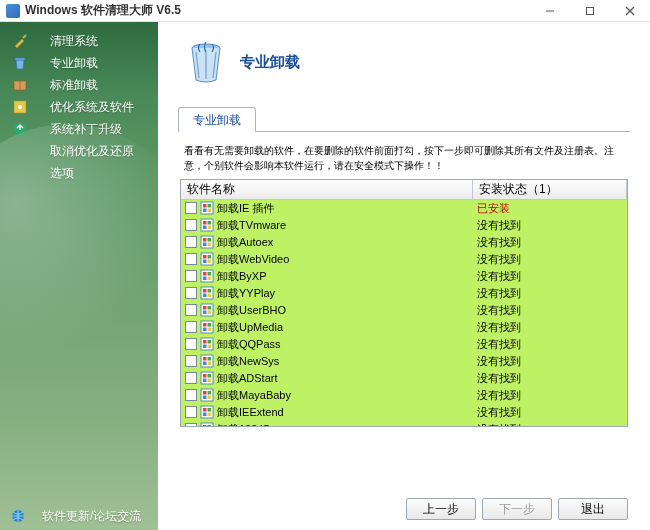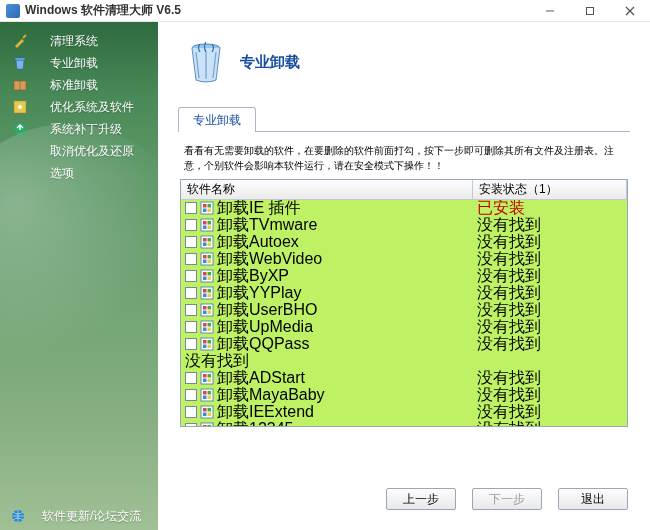--- a/index.html
+++ b/index.html
@@ -26,28 +26,28 @@
 .tab-strip { margin: 10px 20px 0 20px; border-bottom: 1px solid #a8b6c8; display: flex; font-size: 12px; }
 .tab { padding: 4px 14px 3px 14px; border: 1px solid #a8b6c8; border-bottom: none; background: #fff; color: #1a4fa0; position: relative; top: 1px; border-radius: 3px 3px 0 0; cursor: pointer; }
 
 .desc { margin: 12px 26px 6px 26px; font-size: 10px; color: #000; line-height: 1.45; }
 
 .table-wrap { margin: 0 22px 0 22px; border: 1px solid #9aa7b8; height: 248px; overflow-y: auto; overflow-x: hidden; background: #bef264; position: relative; }
 .table-head { display: flex; height: 20px; background: linear-gradient(#fdfdfd,#ebebeb); border-bottom: 1px solid #c1c9d4; font-size: 12px; position: sticky; top: 0; }
 .th { padding: 2px 6px; border-right: 1px solid #c1c9d4; display: flex; align-items: center; }
 .th1 { width: 292px; }
 .th2 { flex: 1; }
-.row { display: flex; height: 17px; font-size: 16px; align-items: center; border-bottom: 1px solid transparent; }
+.row { display: flex; height: 17px; font-size: 11px; align-items: center; border-bottom: 1px solid transparent; }
 .row .cell1 { width: 292px; display: flex; align-items: center; gap: 3px; padding-left: 4px; }
 .row .cell2 { flex: 1; padding-left: 4px; }
 .chk { width: 12px; height: 12px; border: 1px solid #7a8699; background: #fff; flex-shrink: 0; cursor: pointer; }
 .miniicon { width: 14px; height: 14px; flex-shrink: 0; }
 .installed { color: #c00000; }
 
-.footer { position: absolute; bottom: 20px; right: 22px; display: flex; gap: 16px; }
+.footer { position: absolute; bottom: 10px; right: 22px; display: flex; gap: 6px; }
 .btn { min-width: 70px; height: 22px; font-size: 12px; border: 1px solid #9aa7b8; background: linear-gradient(#fdfdfd,#e8e8e8); border-radius: 2px; cursor: pointer; padding: 0 10px; }
 .btn[disabled] { color: #999; cursor: default; }
 
 
 .table-wrap::-webkit-scrollbar { width: 16px; }
 .table-wrap::-webkit-scrollbar-track { background: #f0f0f0; border-left: 1px solid #d4d4d4; }
 .table-wrap::-webkit-scrollbar-thumb { background: #c8c8c8; border: 1px solid #a9a9a9; }
 </style>
 </head>
 <body>
@@ -288,20 +288,31 @@
                   <rect x="3" y="3" width="3.5" height="3.5" fill="#d44"></rect>
                   <rect x="7.5" y="3" width="3.5" height="3.5" fill="#4a4"></rect>
                   <rect x="3" y="7.5" width="3.5" height="3.5" fill="#48d"></rect>
                   <rect x="7.5" y="7.5" width="3.5" height="3.5" fill="#ec4"></rect>
                 </svg></span>
               <span>卸载QQPass</span>
             </div>
             <div class="cell2">没有找到</div>
           </div>
           <div class="row">
+            <div class="cell1">
+              <div class="chk"></div>
+              <span class="miniicon"><svg width="14" height="14" viewBox="0 0 14 14">
+                  <rect x="1" y="1" width="12" height="12" fill="#fff" stroke="#3a74b5" stroke-width="0.8"></rect>
+                  <rect x="3" y="3" width="3.5" height="3.5" fill="#d44"></rect>
+                  <rect x="7.5" y="3" width="3.5" height="3.5" fill="#4a4"></rect>
+                  <rect x="3" y="7.5" width="3.5" height="3.5" fill="#48d"></rect>
+                  <rect x="7.5" y="7.5" width="3.5" height="3.5" fill="#ec4"></rect>
+                </svg></span>
+              <span>卸载NewSys</span>
+            </div>
             <div class="cell2">没有找到</div>
           </div>
           <div class="row">
             <div class="cell1">
               <div class="chk"></div>
               <span class="miniicon"><svg width="14" height="14" viewBox="0 0 14 14">
                   <rect x="1" y="1" width="12" height="12" fill="#fff" stroke="#3a74b5" stroke-width="0.8"></rect>
                   <rect x="3" y="3" width="3.5" height="3.5" fill="#d44"></rect>
                   <rect x="7.5" y="3" width="3.5" height="3.5" fill="#4a4"></rect>
                   <rect x="3" y="7.5" width="3.5" height="3.5" fill="#48d"></rect>

